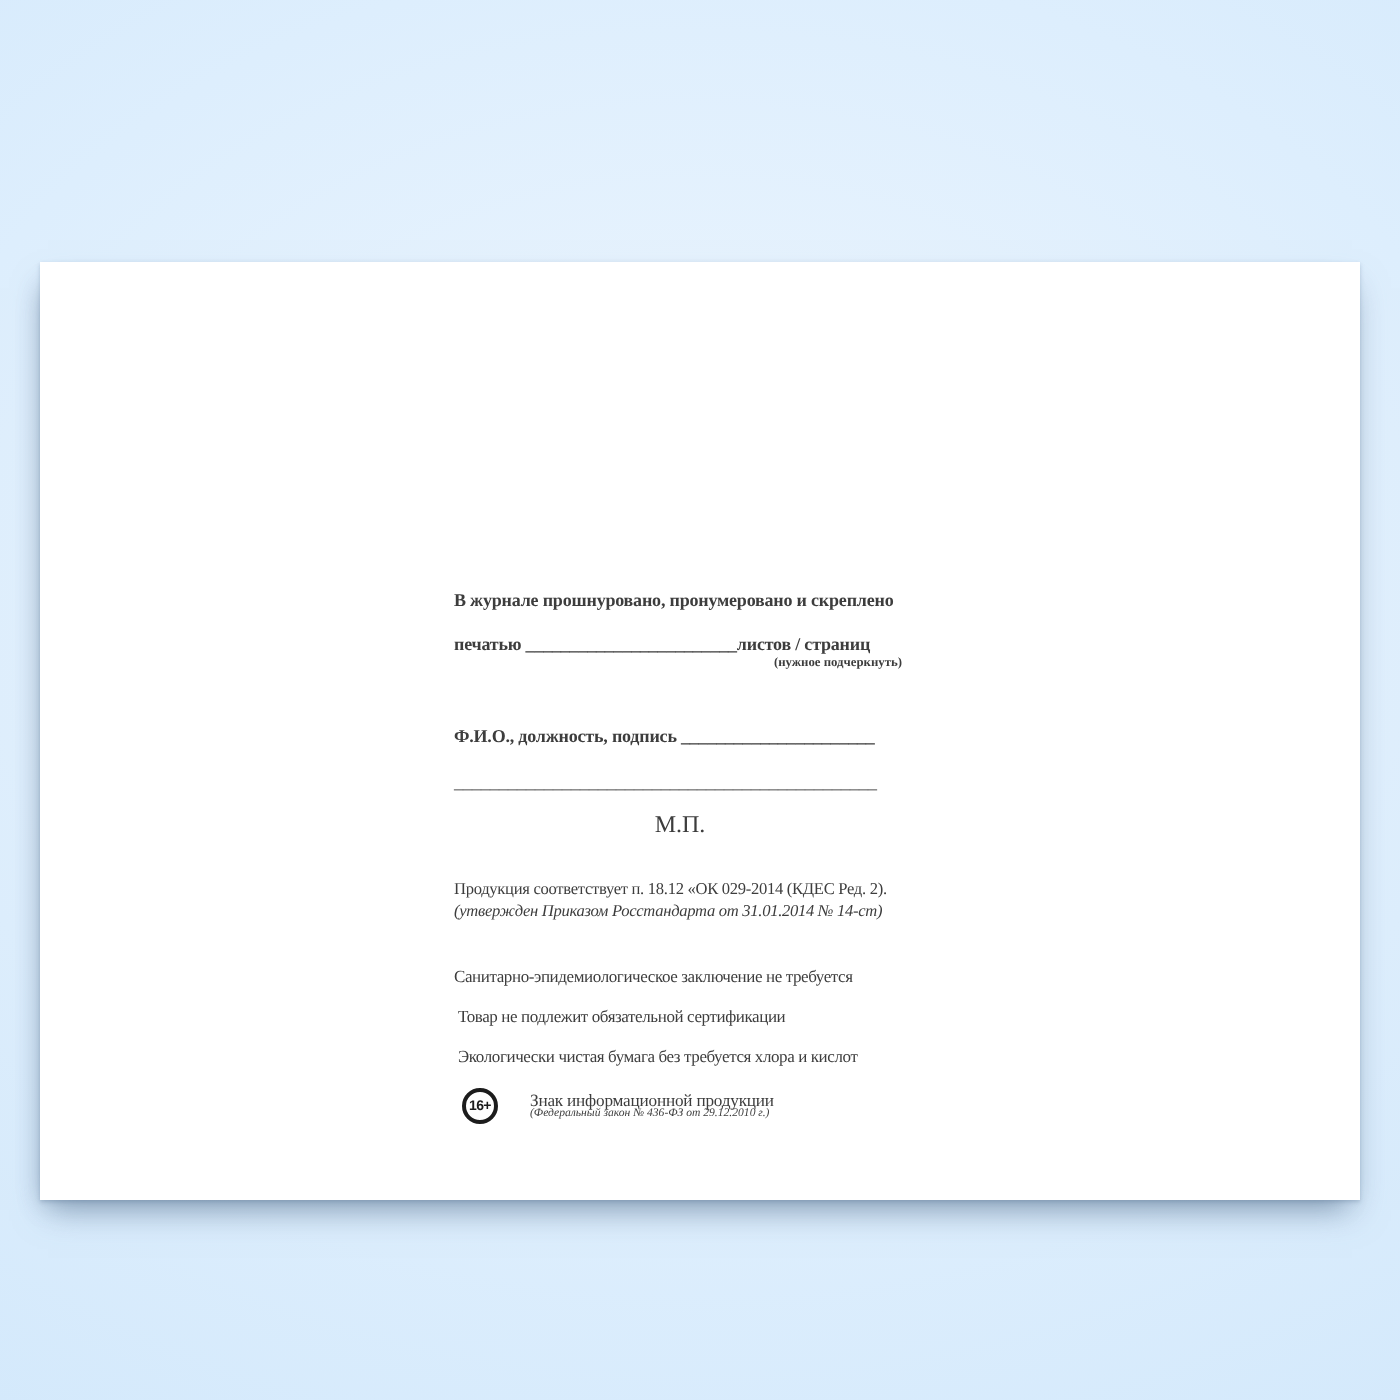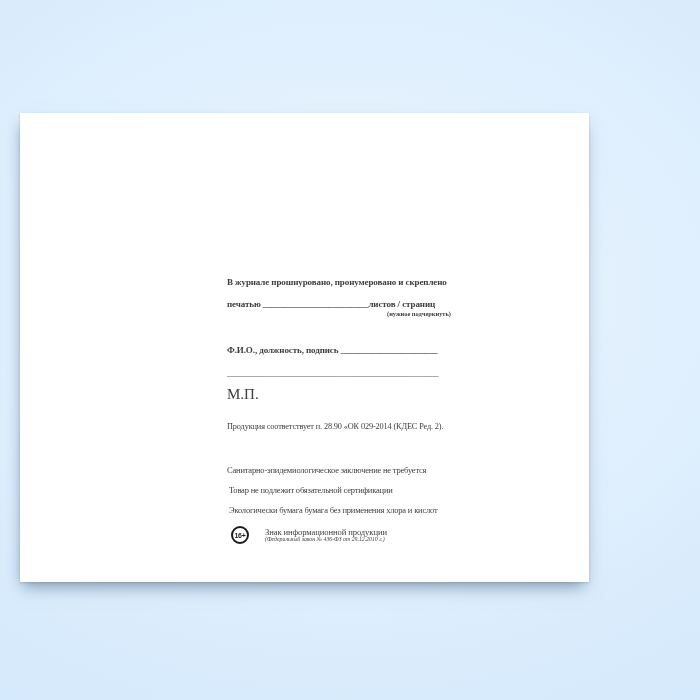--- a/index.html
+++ b/index.html
@@ -8,22 +8,22 @@
     width: 700px;
     height: 700px;
     overflow: hidden;
     background: radial-gradient(130% 100% at 50% 42%,
       #eef6fe 0%, #ddeefd 45%, #d2e8fb 75%, #cbe3f9 100%);
     font-family: "Liberation Serif", serif;
   }
   .page {
     position: absolute;
     left: 20px;
-    top: 113px;
-    width: 569px;
+    top: 131px;
+    width: 660px;
     height: 469px;
     background: #ffffff;
     box-shadow:
       0 1px 2px rgba(100,125,155,0.35),
       0 9px 16px -4px rgba(96,122,152,0.55),
       -4px 7px 12px -6px rgba(96,122,152,0.40);
   }
   .t {
     position: absolute;
     white-space: nowrap;
@@ -47,22 +47,22 @@
     text-align: right;
     line-height: 7px;
   }
   .l3 { top: 211px; }
   .l4 { top: 232px; text-align: center; }
   .l5 { top: 255px; left: 207px; font-size: 9px; font-weight: normal; }
   .mp {
     top: 276px;
     left: 207px;
     width: 226px;
-    text-align: left;
-    font-size: 15px;
+    text-align: center;
+    font-size: 12px;
   }
   .para {
     top: 309px;
     left: 207px;
     font-size: 8.3px;
     letter-spacing: -0.15px;
     line-height: 10.8px;
   }
   .para .it { font-style: italic; }
   .plain-line {
@@ -119,28 +119,29 @@
     <div class="t note">(нужное подчеркнуть)</div>
 
 
     <div class="t bold-line l4">Ф.И.О., должность, подпись ______________________</div>
 
     <div class="t l5">_______________________________________________</div>
 
     <div class="t mp">М.П.</div>
 
     <div class="t para">
-      <div>Продукция соответствует п. 28.90 «ОК 029-2014 (КДЕС Ред. 2).</div>
+      <div>Продукция соответствует п. 18.12 «ОК 029-2014 (КДЕС Ред. 2).</div>
+      <div class="it">(утвержден Приказом Росстандарта от 31.01.2014 № 14-ст)</div>
     </div>
 
     <div class="t plain-line l6">Санитарно-эпидемиологическое заключение не требуется</div>
 
     <div class="t plain-line l7">Товар не подлежит обязательной сертификации</div>
 
-    <div class="t plain-line l8">Экологически бумага бумага без применения хлора и кислот</div>
+    <div class="t plain-line l8">Экологически чистая бумага без требуется хлора и кислот</div>
 
     <div class="age-badge">
       <span>16+</span>
     </div>
 
     <div class="t age-label">Знак информационной продукции</div>
 
     <div class="t age-sublabel">(Федеральный закон № 436-ФЗ от 29.12.2010 г.)</div>
 
   </div>

